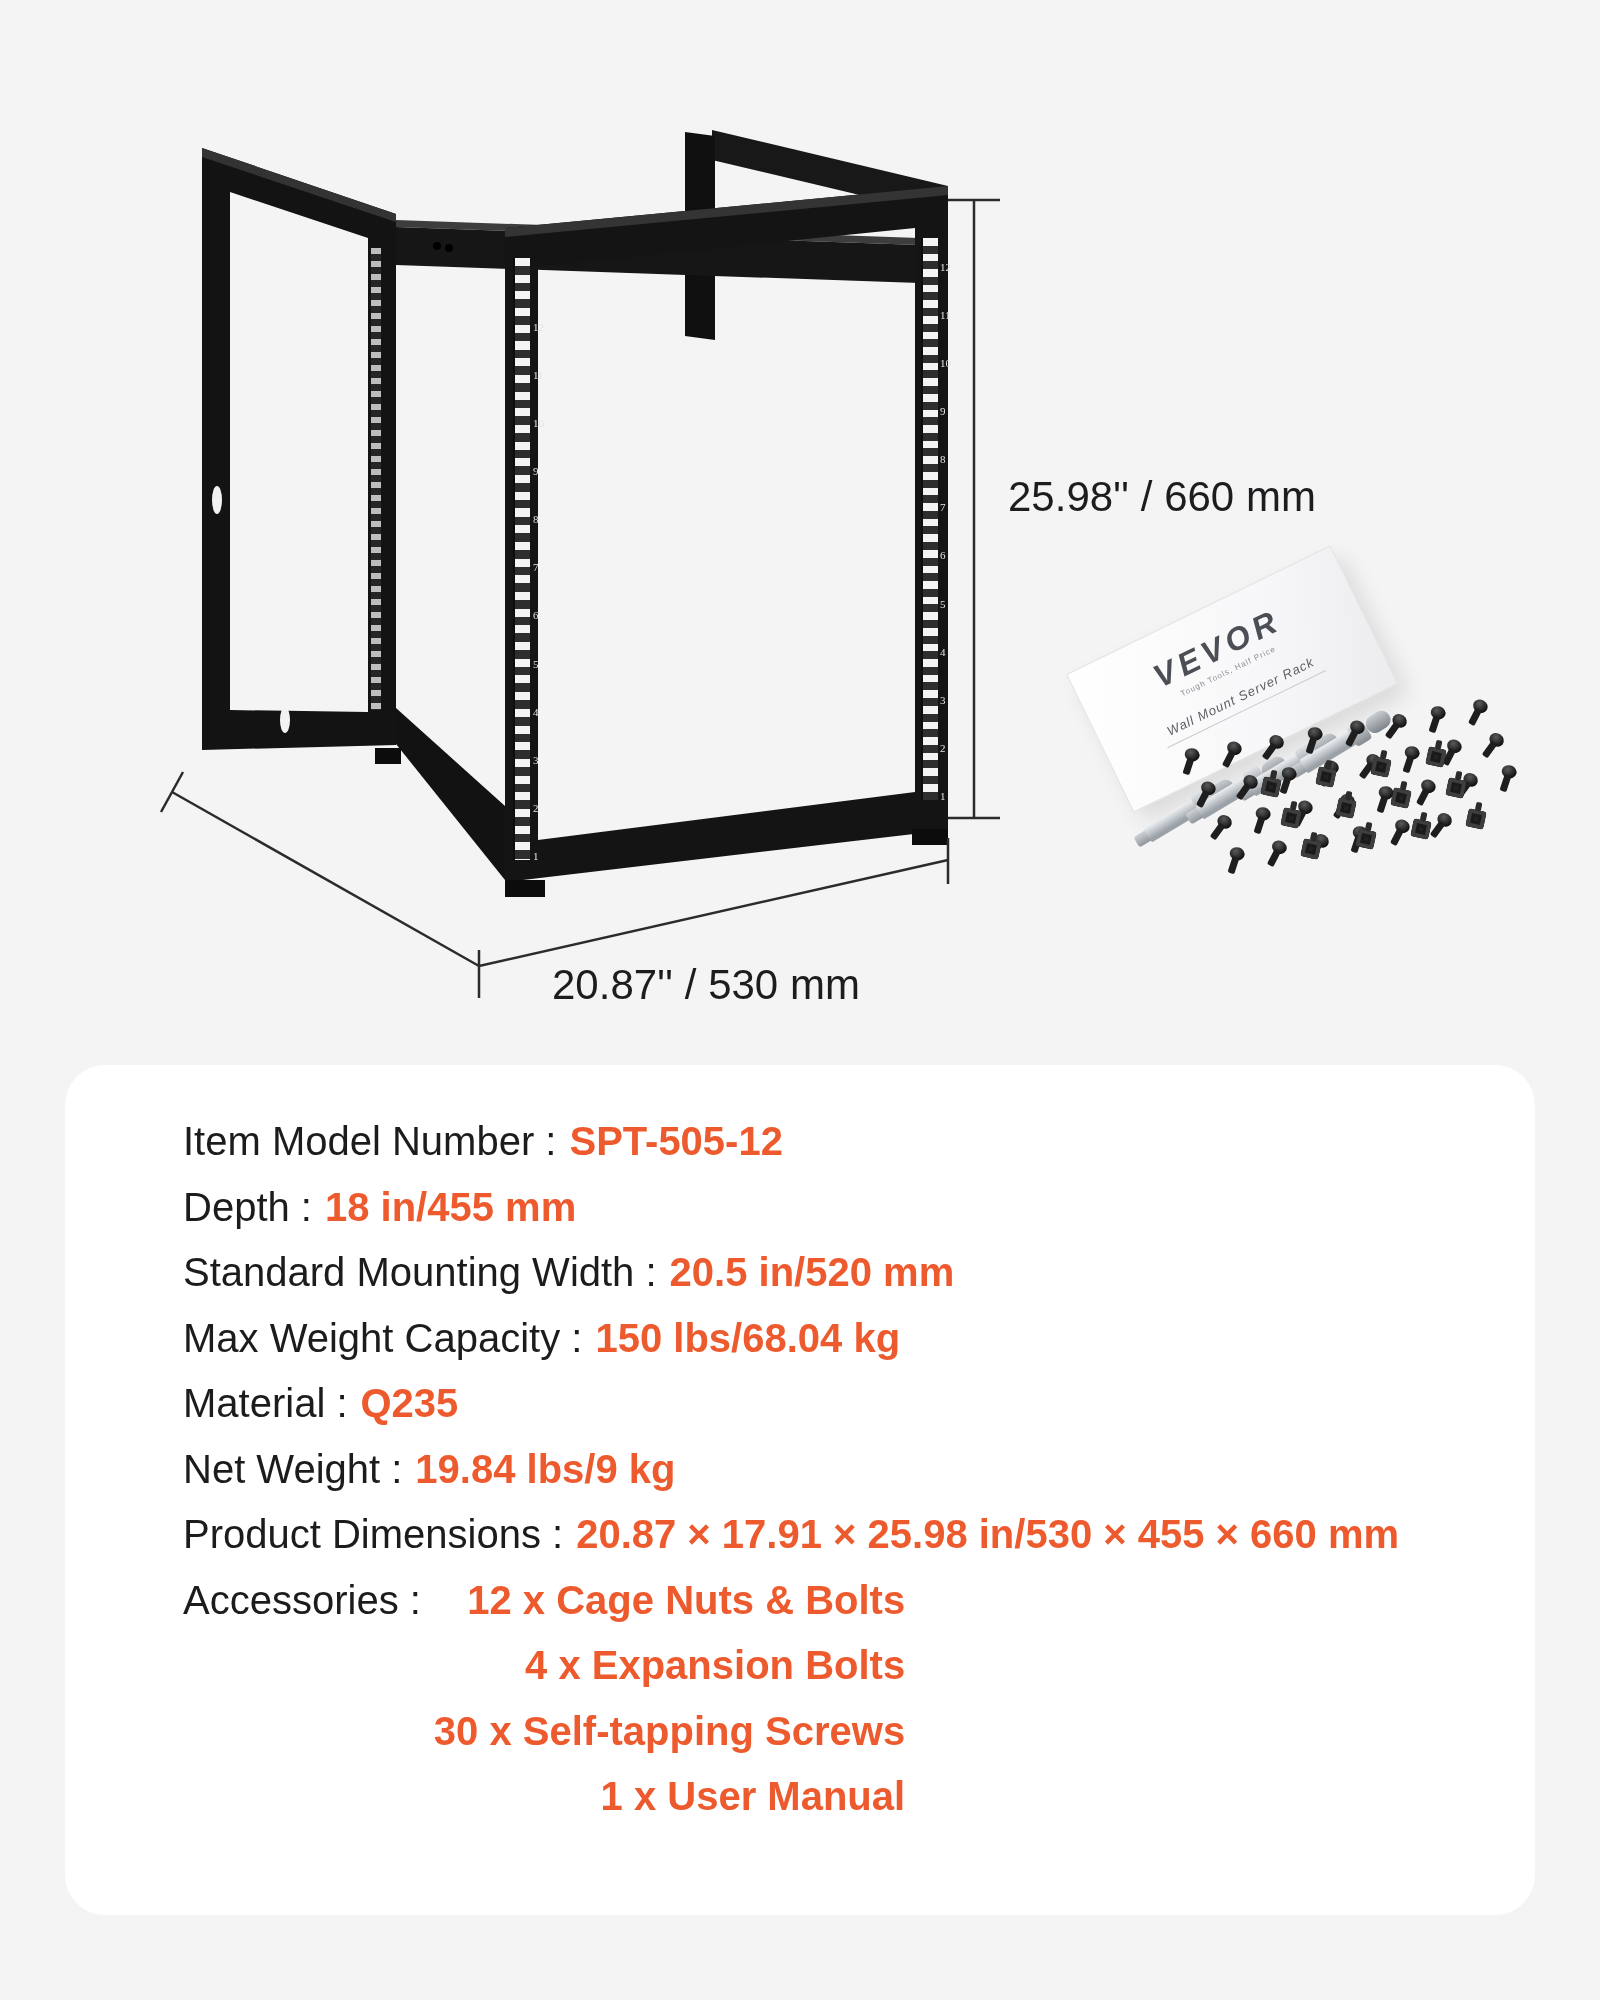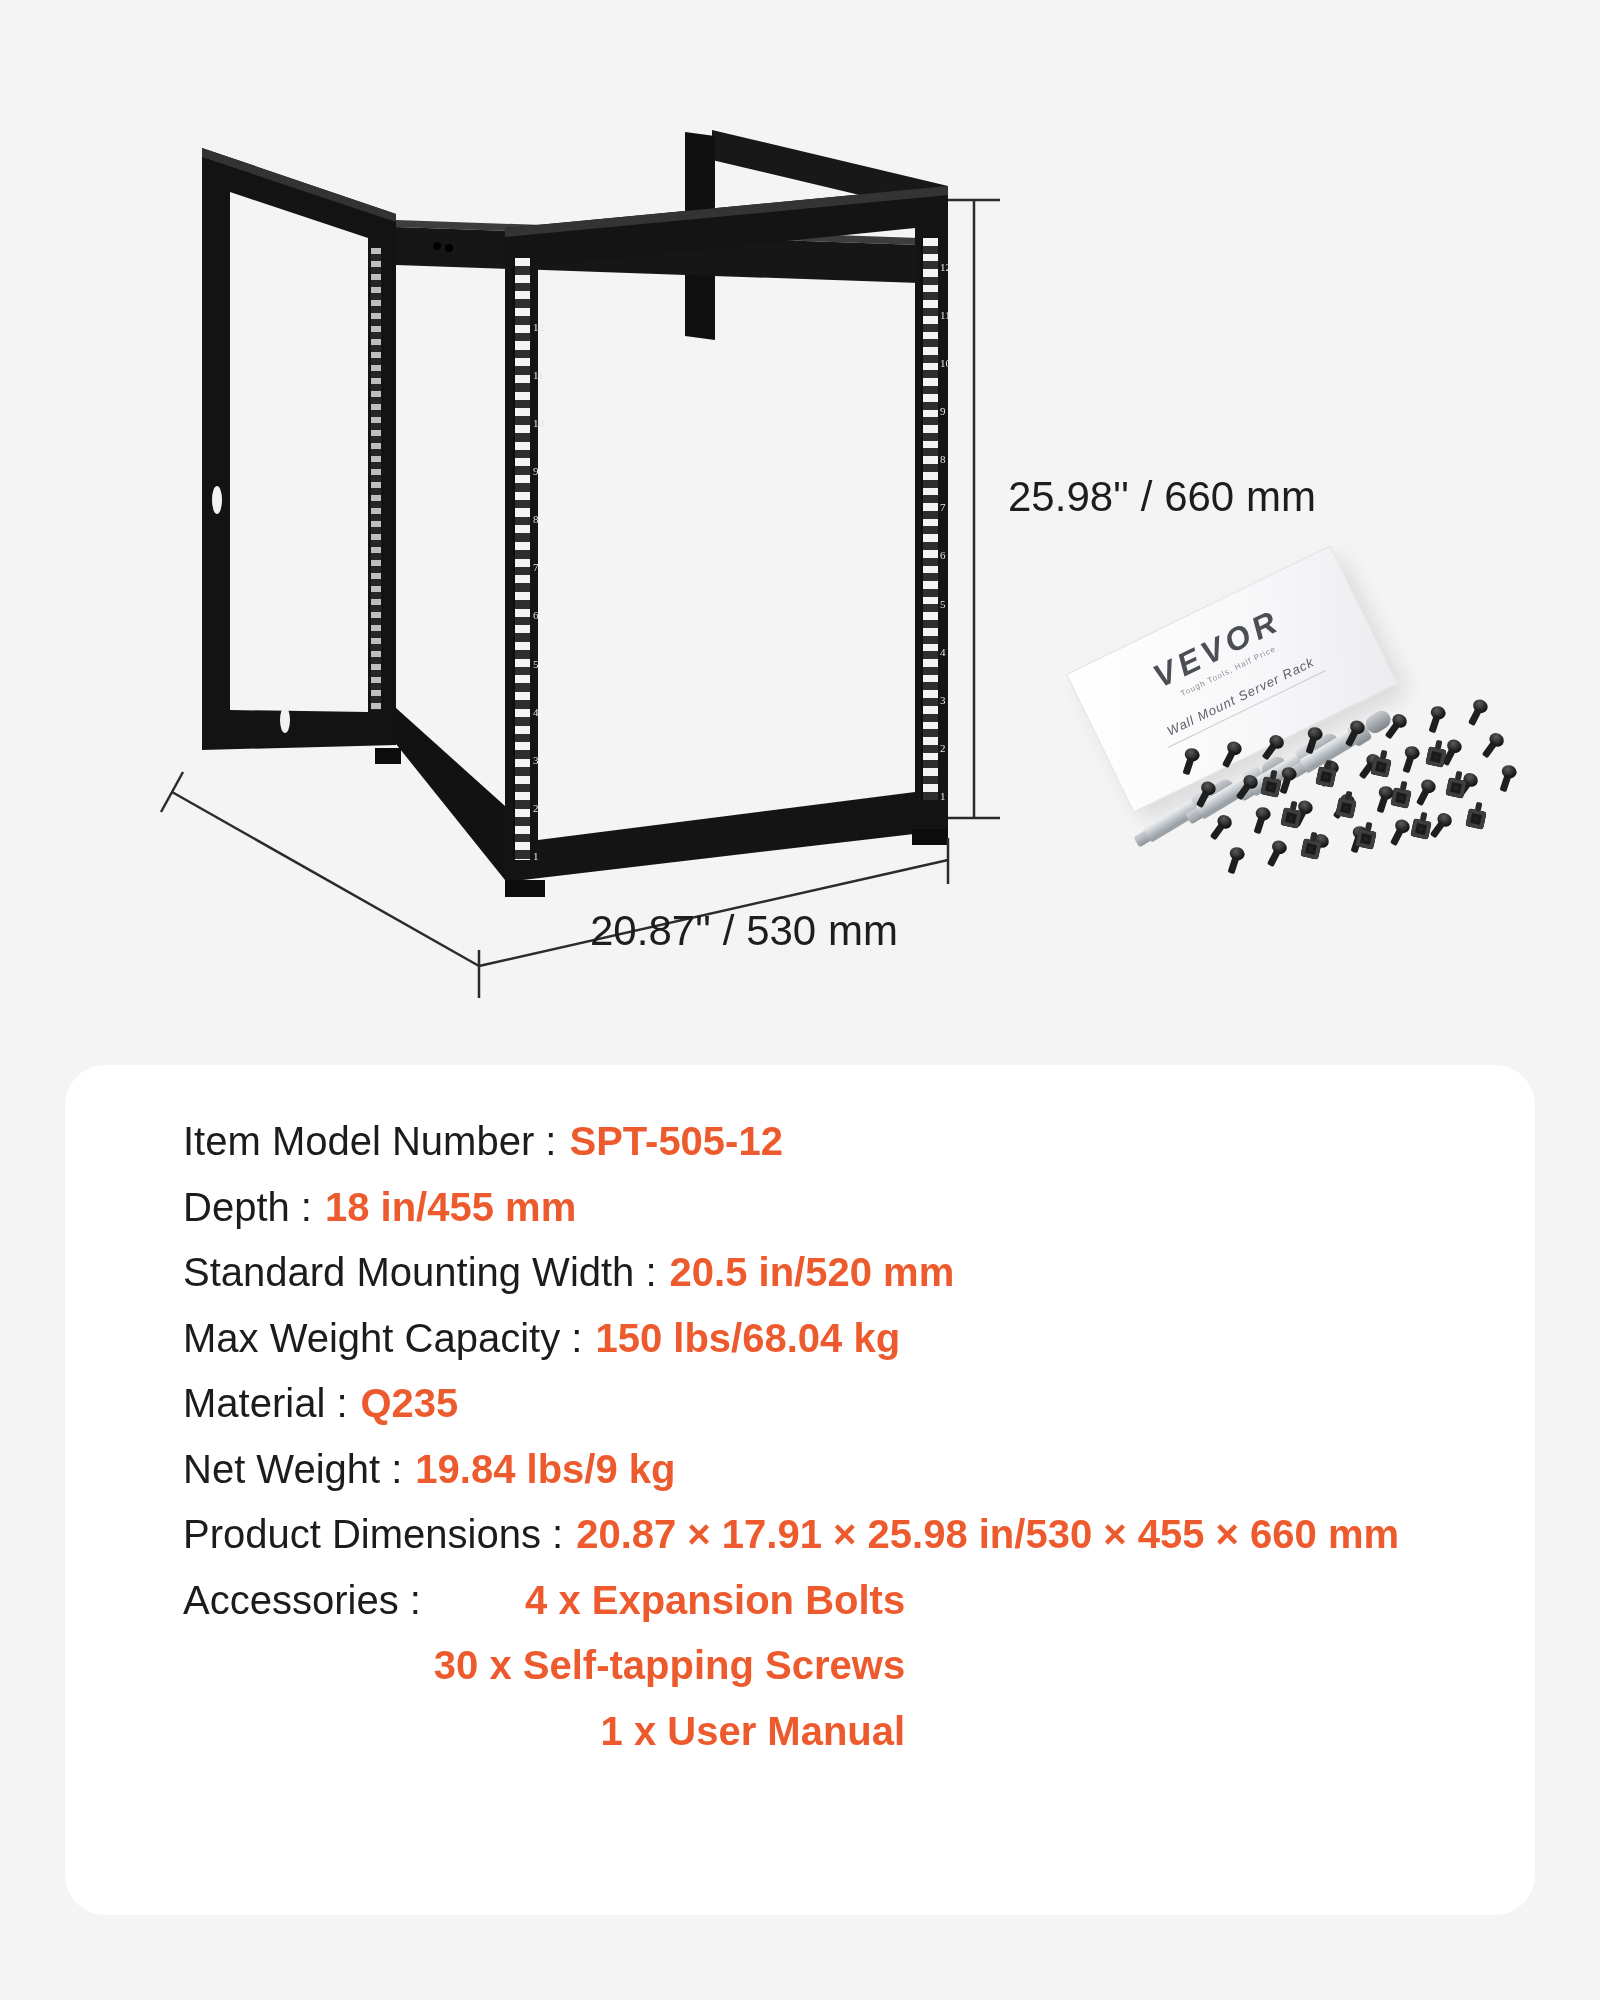--- a/index.html
+++ b/index.html
@@ -13,21 +13,21 @@
   .photo-section{position:absolute;left:0;top:0;width:1600px;height:1040px;}
   .rack-svg{position:absolute;left:175px;top:100px;width:800px;height:850px;}
   .dims-svg{position:absolute;left:0;top:0;width:1600px;height:1040px;pointer-events:none;}
 
   .dim-label{
     position:absolute;font-size:42px;color:#1d1d1f;letter-spacing:0;
     white-space:nowrap;line-height:1.2;
   }
   #height-label{left:1008px;top:472px;}
   #depth-label{left:85px;top:924px;}
-  #width-label{left:552px;top:906px;margin-left:38px;}
+  #width-label{left:552px;top:960px;}
 
   
   .rail{position:absolute;}
   #rail-left{
     left:513px;top:258px;width:15px;height:602px;background-color:#2e2e2e;
     background-image:repeating-linear-gradient(to bottom,rgba(255,255,255,.95) 0 8px,rgba(255,255,255,0) 8px 16.7px);
     border-left:2px solid #0d0d0d;
   }
   #rail-right{
     left:921px;top:238px;width:15px;height:562px;background-color:#2e2e2e;
@@ -375,20 +375,21 @@
       <span class="spec-label">Net Weight :</span>
       <span class="spec-value">19.84 lbs/9 kg</span>
     </div>
     <div class="spec-row">
       <span class="spec-label">Product Dimensions :</span>
       <span class="spec-value">20.87 × 17.91 × 25.98 in/530 × 455 × 660 mm</span>
     </div>
     <div class="spec-row">
       <span class="spec-label">Accessories :</span>
       <span class="spec-acc-col">
+        <span class="spec-value">12 x Cage Nuts &amp; Bolts</span>
         <span class="spec-value">4 x Expansion Bolts</span>
         <span class="spec-value">30 x Self-tapping Screws</span>
         <span class="spec-value">1 x User Manual</span>
       </span>
     </div>
 
   </div>
 </div>
 
 </body></html>

